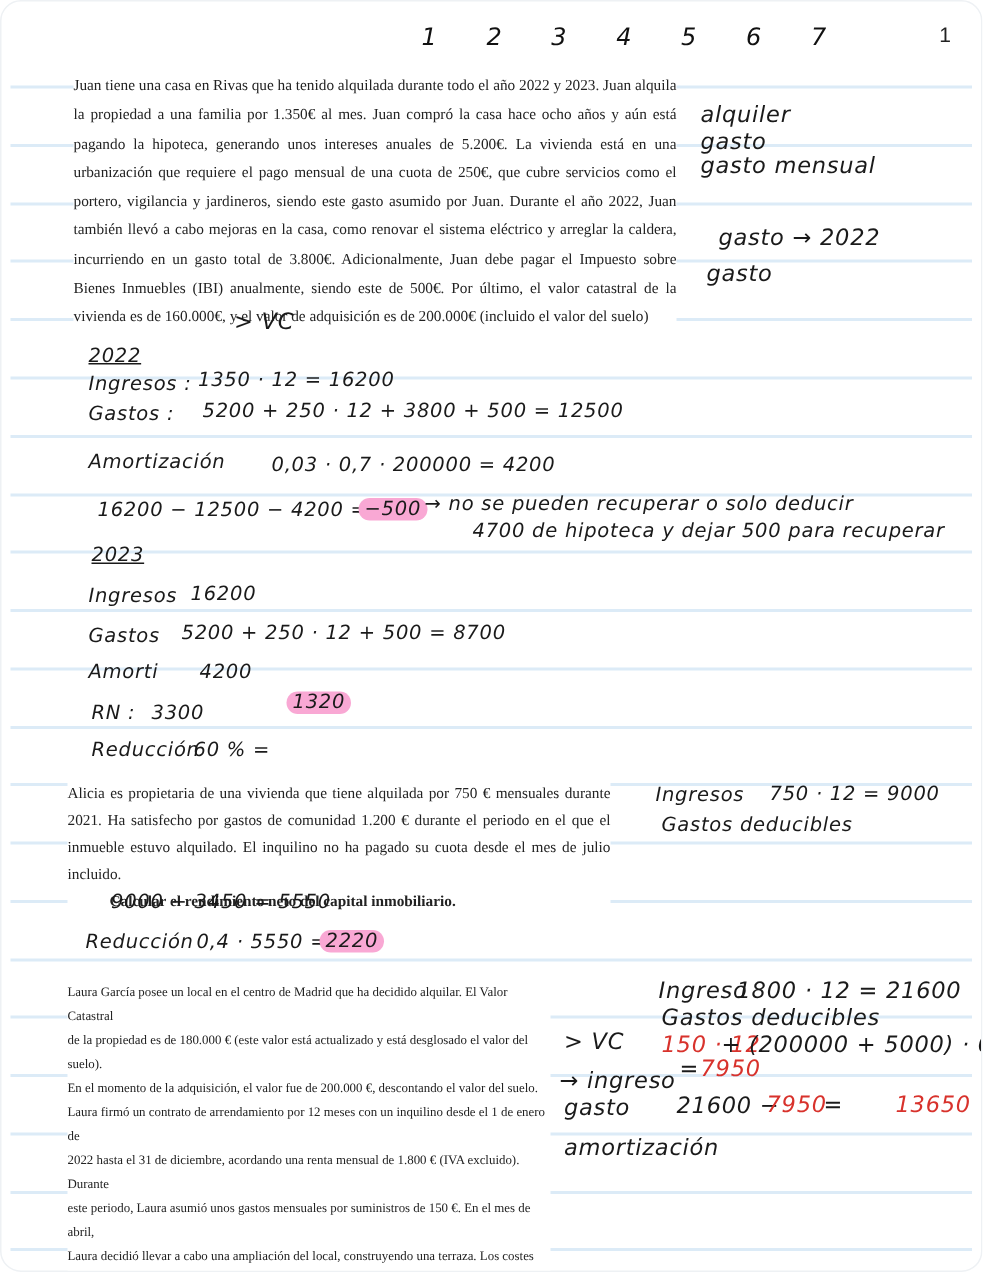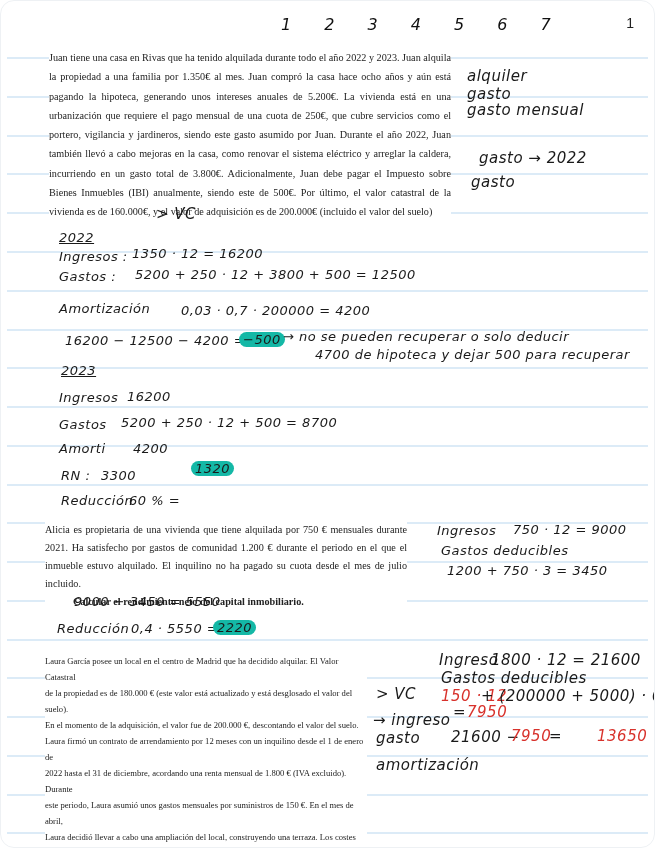--- a/index.html
+++ b/index.html
@@ -5,21 +5,21 @@
   html, body { margin:0; padding:0; }
   body { width:655px; height:848px; background:#ffffff; position:relative; overflow:hidden;
          font-family:"Liberation Serif", serif; color:#111; }
   .page { position:absolute; left:0; top:0; width:653px; height:846px; border:1px solid #eef1f4; border-radius:14px; background:#fff; overflow:hidden; }
   .rule { position:absolute; left:6px; right:6px; height:2px; background:#dcebf7; }
   .pnum { position:absolute; right:20px; top:14px; font-family:"Liberation Sans", sans-serif; font-size:14px; color:#222; }
   .hand { font-family:"DejaVu Sans", sans-serif; font-style:italic; color:#1a1a1a; position:absolute; white-space:nowrap; letter-spacing:0.5px; }
   .hand.sm { font-size:15px; }
   .hand.md { font-size:13px; }
   .red { color:#d8322c; }
-  .hl { background:#14b8a6; border-radius:8px; padding:0 4px; }
+  .hl { background:#f9a8d4; border-radius:8px; padding:0 4px; }
   .pcount { position:absolute; left:280px; top:14px; font-family:"DejaVu Sans", sans-serif; font-style:italic; font-size:16px; letter-spacing:14px; color:#111; }
   .typed { position:absolute; background:#fff; font-size:10.2px; line-height:19.3px; text-align:justify; color:#222; }
   .typed p { margin:0; }
   .typed .bold { font-weight:bold;margin-left:28px; }
 </style>
 </head>
 <body>
 
 <div class="page">
 
@@ -84,21 +84,20 @@
   <div class="hand md" style="left:128px; top:492px;">60 % =</div>
   <div class="hand md" style="left:190px; top:460px;"><span class="hl">1320</span></div>
 
   <div class="typed" style="left:44px; top:520px; width:362px; line-height:18px;">
     <p>Alicia es propietaria de una vivienda que tiene alquilada por 750 € mensuales durante 2021. Ha satisfecho por gastos de comunidad 1.200 € durante el periodo en el que el inmueble estuvo alquilado. El inquilino no ha pagado su cuota desde el mes de julio incluido.</p>
     <p class="bold">Calcular el rendimiento neto del capital inmobiliario.</p>
   </div>
   <div class="hand md" style="left:436px; top:522px;">Ingresos</div>
   <div class="hand md" style="left:512px; top:521px;">750 · 12 = 9000</div>
   <div class="hand md" style="left:440px; top:542px;">Gastos deducibles</div>
-  <div class="hand md" style="left:446px; top:562px;">1200 + 750 · 3 = 3450</div>
   <div class="hand md" style="left:56px; top:593px;margin-left:17px;">9000 − 3450 = 5550</div>
   <div class="hand md" style="left:56px; top:620px;">Reducción</div>
   <div class="hand md" style="left:130px; top:620px;">0,4 · 5550 =</div>
   <div class="hand md" style="left:212px; top:619px;"><span class="hl">2220</span></div>
 
   <div class="typed" style="left:44px; top:652px; width:322px; font-size:8.6px; line-height:16px; text-align:left;">
     <p>Laura García posee un local en el centro de Madrid que ha decidido alquilar. El Valor Catastral</p>
     <p>de la propiedad es de 180.000 € (este valor está actualizado y está desglosado el valor del suelo).</p>
     <p>En el momento de la adquisición, el valor fue de 200.000 €, descontando el valor del suelo.</p>
     <p>Laura firmó un contrato de arrendamiento por 12 meses con un inquilino desde el 1 de enero de</p>

